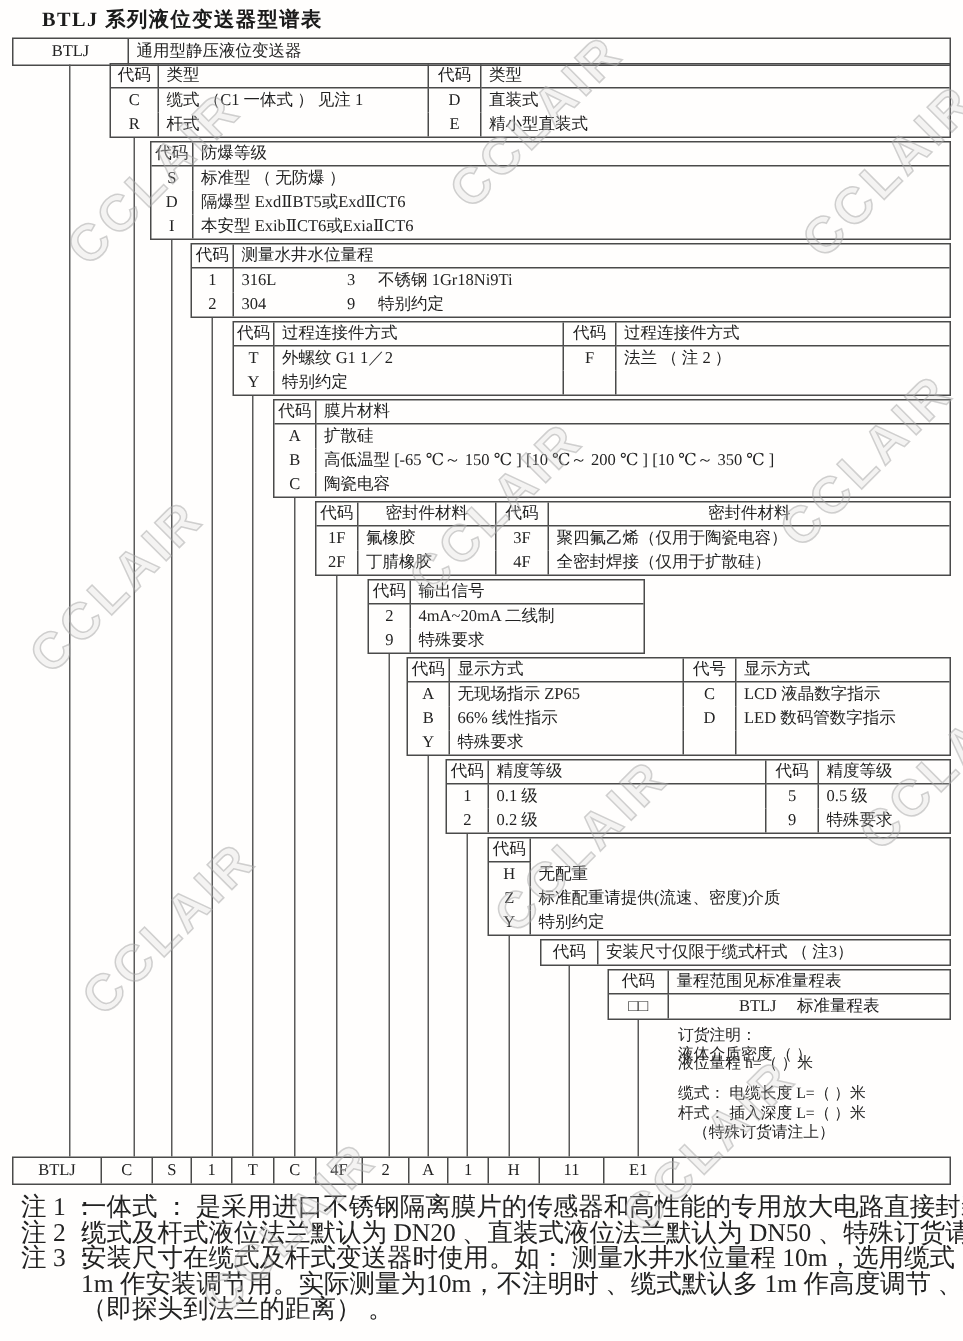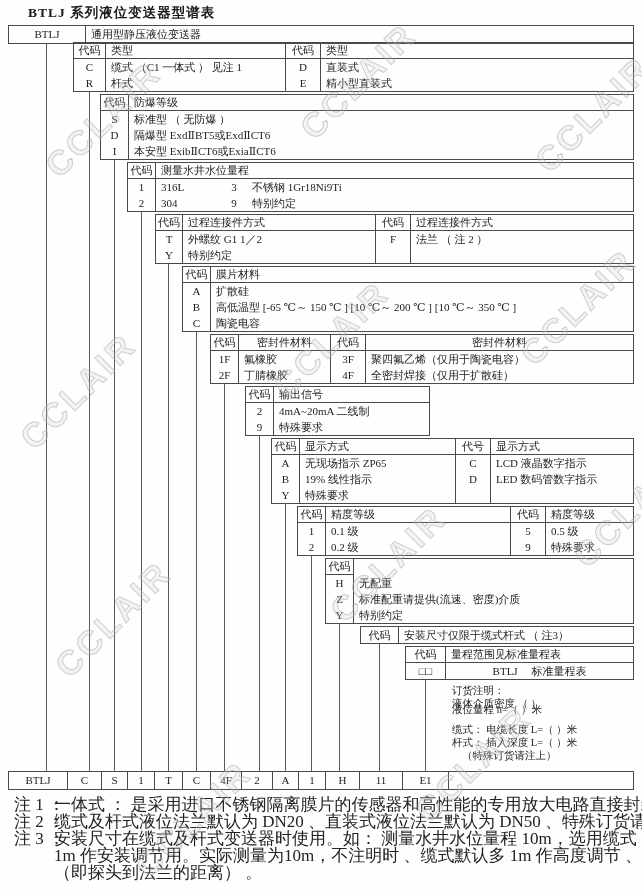--- a/index.html
+++ b/index.html
@@ -144,21 +144,21 @@
   <div class="blk" style="left:271px;top:438px;width:363px;height:66px;">
     <div class="cell cc bR bB" style="left:0;top:0;width:28px;height:16px;">代码</div>
     <div class="cell cl bR bB" style="left:28px;top:0;width:156px;height:16px;">显示方式</div>
     <div class="cell cc bR bB" style="left:184px;top:0;width:35px;height:16px;">代号</div>
     <div class="cell cl bB" style="left:219px;top:0;width:142px;height:16px;">显示方式</div>
     <div class="cell cc bR" style="left:0;top:16px;width:28px;height:16px;">A</div>
     <div class="cell cl bR" style="left:28px;top:16px;width:156px;height:16px;">无现场指示 ZP65</div>
     <div class="cell cc bR" style="left:184px;top:16px;width:35px;height:16px;">C</div>
     <div class="cell cl" style="left:219px;top:16px;width:142px;height:16px;">LCD 液晶数字指示</div>
     <div class="cell cc bR" style="left:0;top:32px;width:28px;height:16px;">B</div>
-    <div class="cell cl bR" style="left:28px;top:32px;width:156px;height:16px;">19% 线性指示</div>
+    <div class="cell cl bR" style="left:28px;top:32px;width:156px;height:16px;">66% 线性指示</div>
     <div class="cell cc bR" style="left:184px;top:32px;width:35px;height:16px;">D</div>
     <div class="cell cl" style="left:219px;top:32px;width:142px;height:16px;">LED 数码管数字指示</div>
     <div class="cell cc bR" style="left:0;top:48px;width:28px;height:16px;">Y</div>
     <div class="cell cl bR" style="left:28px;top:48px;width:156px;height:16px;">特殊要求</div>
     <div class="cell cc bR" style="left:184px;top:48px;width:35px;height:16px;"></div>
     <div class="cell cl" style="left:219px;top:48px;width:142px;height:16px;"></div>
   </div>
 
   <div class="blk" style="left:297px;top:506px;width:337px;height:50px;">
     <div class="cell cc bR bB" style="left:0;top:0;width:28px;height:16px;">代码</div>

